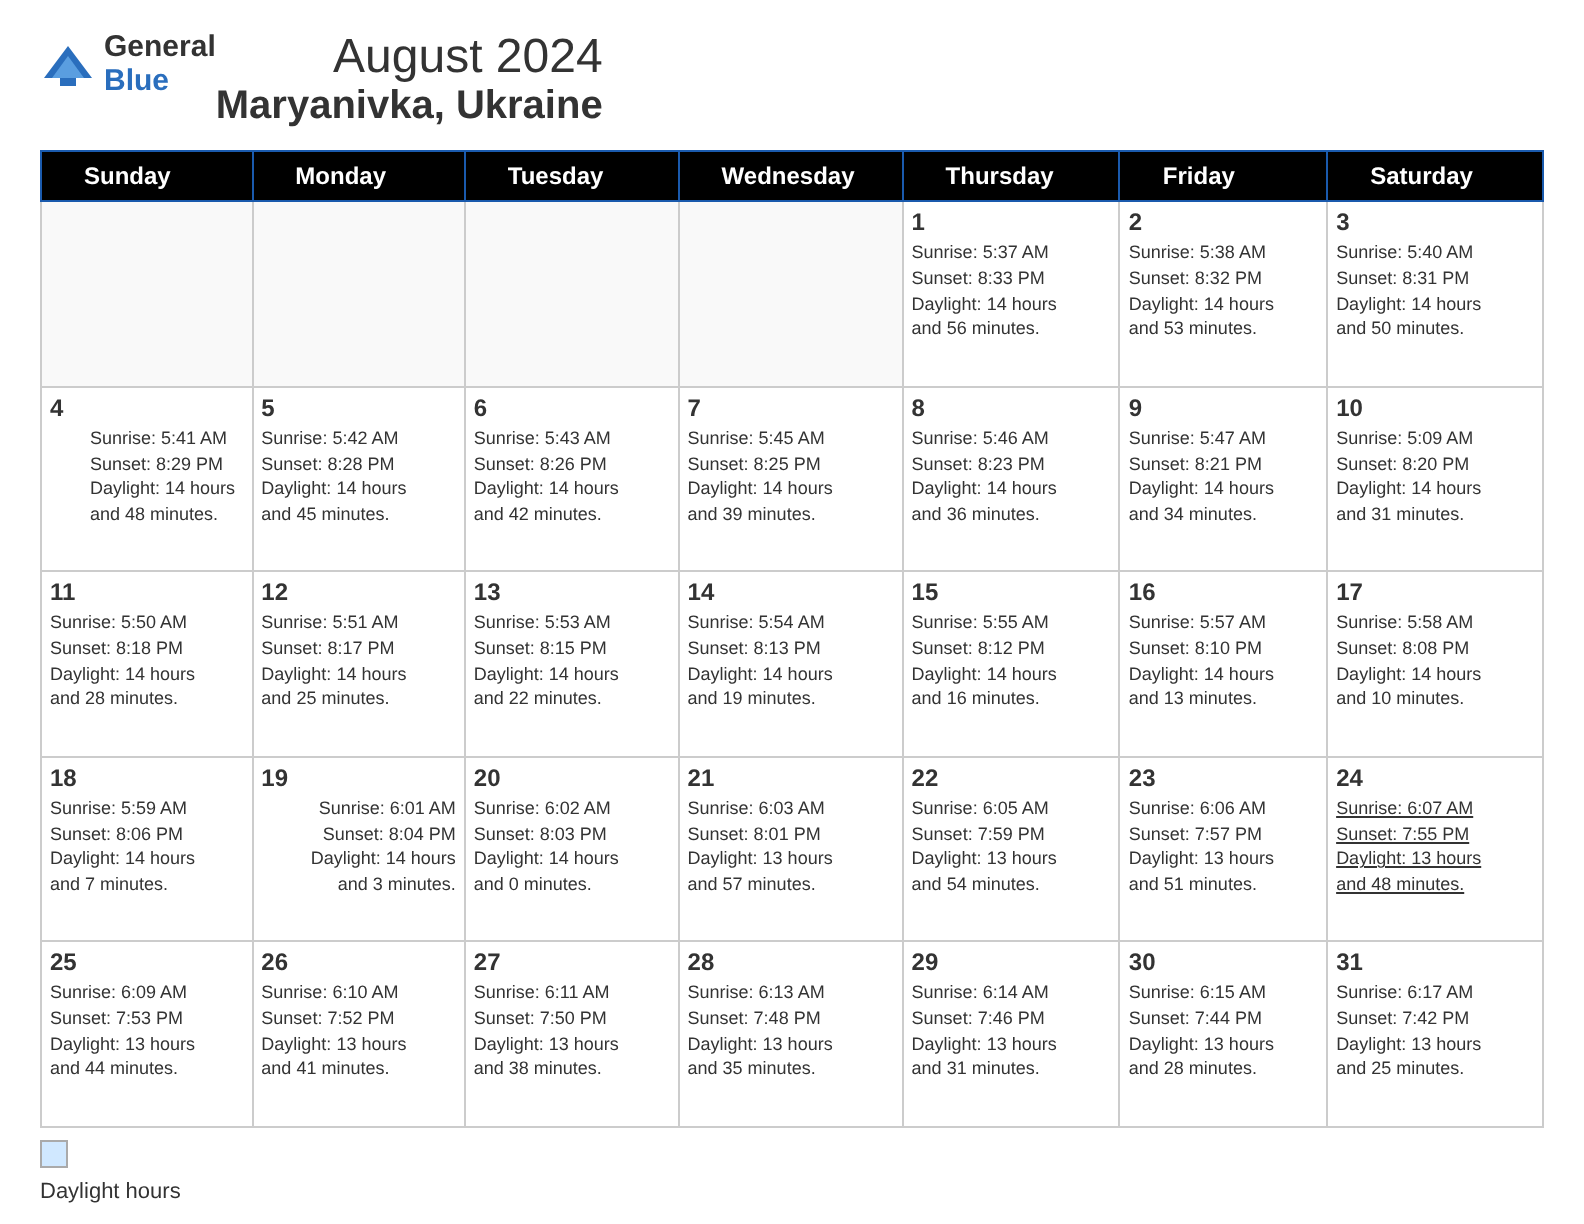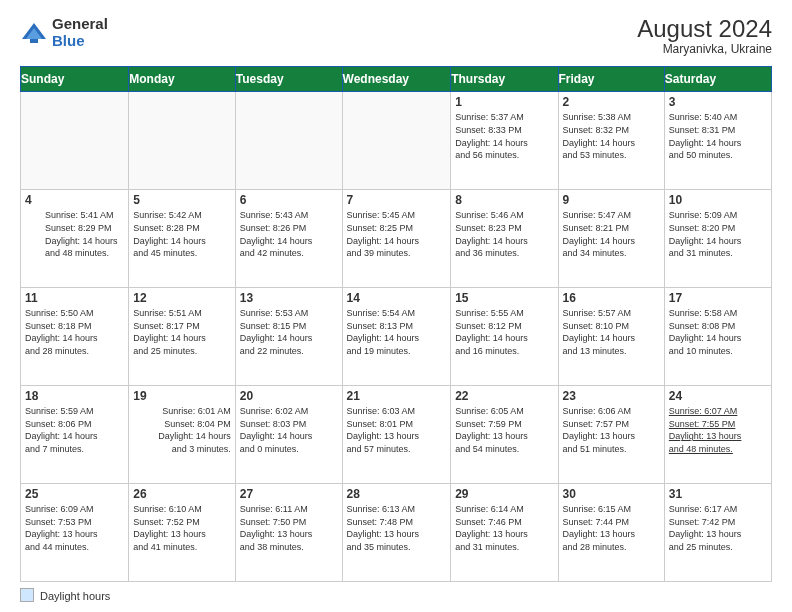--- a/index.html
+++ b/index.html
@@ -12,21 +12,21 @@
     }
     .page {
       width: 792px;
       height: 612px;
       padding: 16px 20px 10px 20px;
       display: flex;
       flex-direction: column;
     }
     .header {
       display: flex;
-      justify-content: space-between;
+      justify-content: flex-start;
       align-items: flex-start;
       margin-bottom: 10px;
     }
     .logo {
       display: flex;
       align-items: center;
       gap: 4px;
     }
     .logo-text {
       display: flex;
@@ -50,34 +50,35 @@
     .title-block {
       text-align: right;
     }
     .month-year {
       font-size: 24px;
       color: #333;
       font-weight: 300;
       line-height: 1.1;
     }
     .location {
-      font-size: 12px;
-      color: #333;
+      font-size: 20px;
+      color: #333;
+      font-weight: bold;
     }
     .calendar {
       width: 100%;
       border-collapse: collapse;
       flex: 1;
     }
     .calendar th {
-      background: #15803d;
+      background: #000000;
       color: #fff;
       font-size: 12px;
       font-weight: bold;
-      padding: 5px 0;
+      padding: 5px 21px;
       text-align: left;
       border: 1px solid #1a5aad;
     }
     .calendar td {
       border: 1px solid #ccc;
       vertical-align: top;
       padding: 3px 4px;
       width: 113px;
       font-size: 9.5px;
       color: #333;
@@ -94,25 +95,26 @@
       display: block;
       margin-bottom: 2px;
     }
     .day-detail {
       font-size: 9px;
       line-height: 1.4;
       color: #333;
     }
     .legend {
       display: flex;
-      align-items: flex-end;
+      align-items: flex-start;
       gap: 6px;
       margin-top: 6px;
       font-size: 11px;
       color: #333;
+      flex-direction: column;
     }
     .legend-box {
       width: 14px;
       height: 14px;
       background: #d0e8ff;
       border: 1px solid #aaa;
     }
   </style>
 </head>
 <body>

